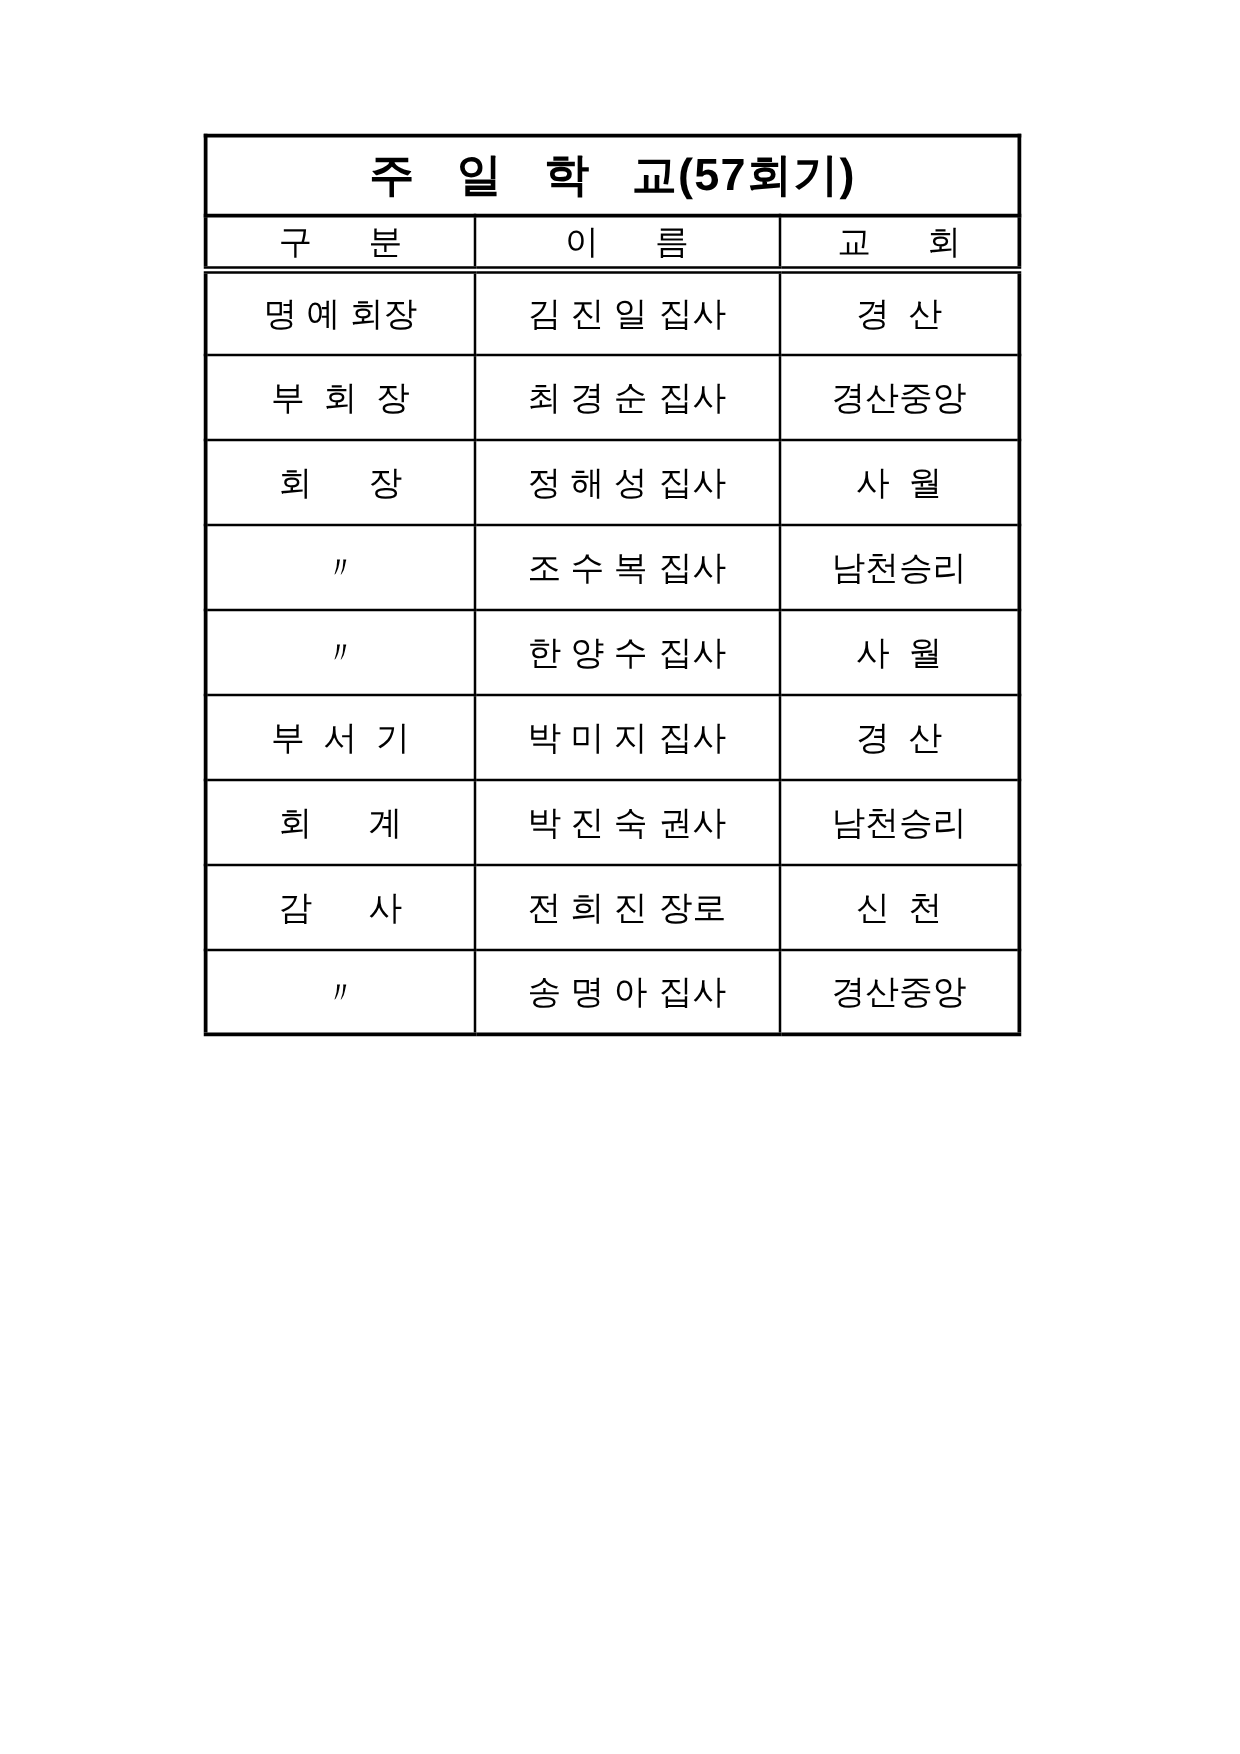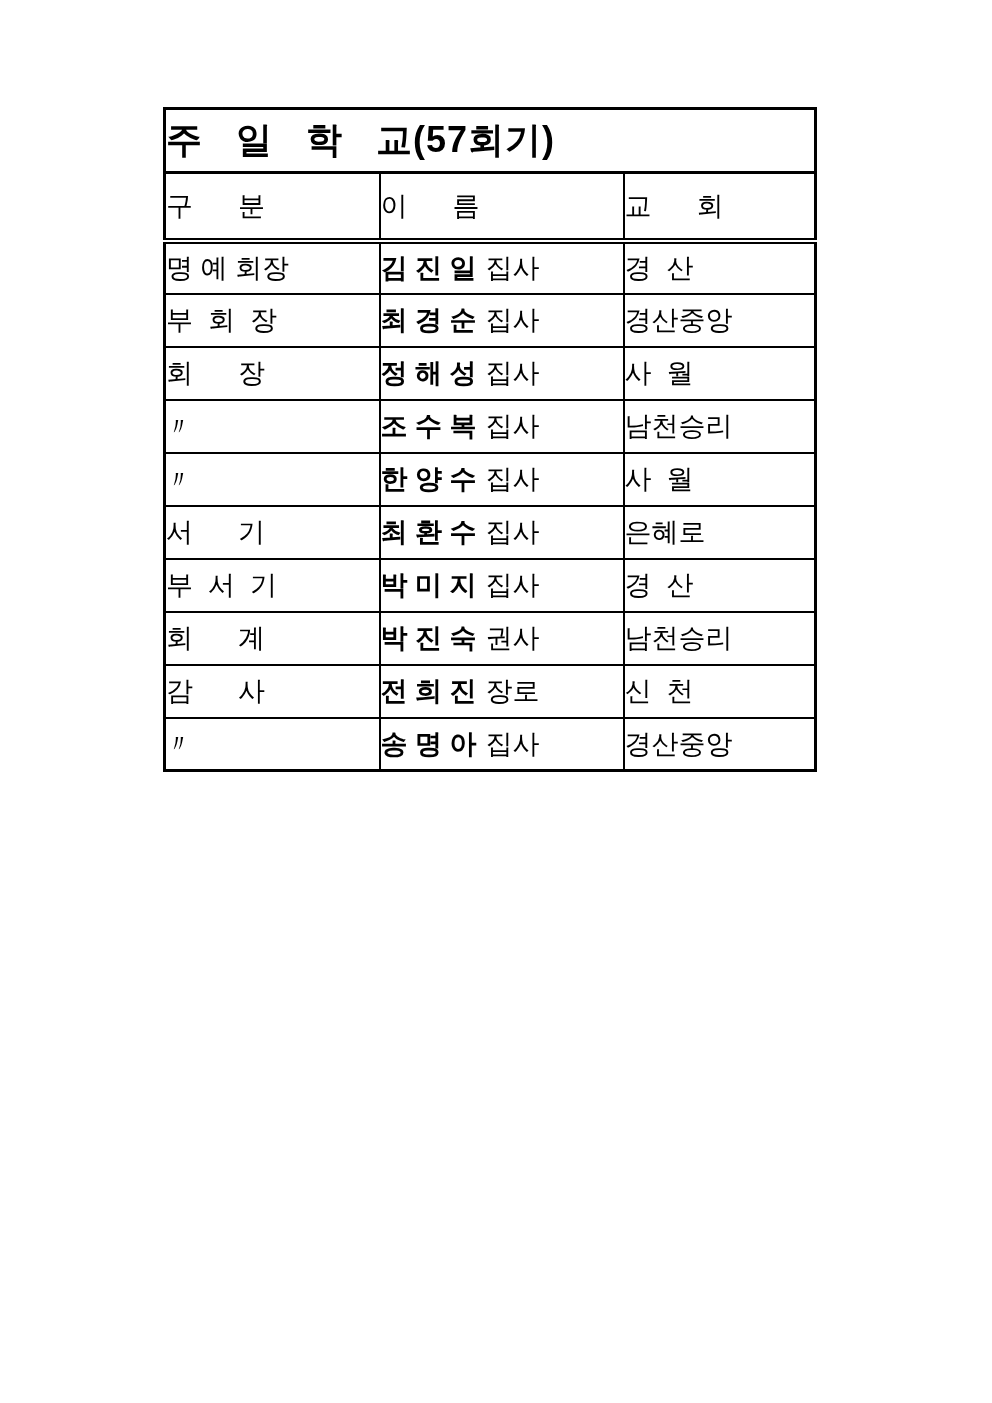--- a/index.html
+++ b/index.html
@@ -18,48 +18,49 @@
   table.doc {
     position: absolute;
     left: 163px;
     top: 107px;
     border-collapse: collapse;
     table-layout: fixed;
     border: 3px solid #000000;
   }
   table.doc td {
     border: 2px solid #000000;
+    text-align: center;
     vertical-align: middle;
     white-space: pre;
     overflow: hidden;
     padding: 0;
   }
   tr.title-row td {
     height: 64px;
     font-size: 36px;
     font-weight: bold;
     letter-spacing: 1px;
     border-top: 3px solid #000000;
     border-left: 3px solid #000000;
     border-right: 3px solid #000000;
     border-bottom: 3px solid #000000;
   }
   tr.header-row td {
-    height: 68px;
+    height: 43px;
     font-size: 27px;
     border-bottom: 6px double #000000;
   }
   tbody td {
-    height: 53px;
+    height: 68px;
     font-size: 27px;
   }
   tbody td.col-role.ditto {
     font-size: 25px;
   }
-  .nm { font-weight: bold; white-space: pre; }
+  .nm { font-weight: normal; white-space: pre; }
   .ttl { font-weight: normal; white-space: pre; margin-left: 9px; }
   td.outer-left  { border-left: 3px solid #000000; }
   td.outer-right { border-right: 3px solid #000000; }
   tbody tr:last-child td { border-bottom: 3px solid #000000; }
 </style>
 </head>
 <body>
 
 <table class="doc">
   <colgroup>
@@ -102,25 +103,20 @@
     <td class="col-church outer-right">남천승리</td>
   </tr>
 
   <tr>
     <td class="col-role outer-left ditto">〃</td>
     <td class="col-name"><span class="nm">한 양 수</span><span class="ttl">집사</span></td>
     <td class="col-church outer-right">사  월</td>
   </tr>
 
 
-  <tr>
-    <td class="col-role outer-left">서      기</td>
-    <td class="col-name"><span class="nm">최 환 수</span><span class="ttl">집사</span></td>
-    <td class="col-church outer-right">은혜로</td>
-  </tr>
 
   <tr>
     <td class="col-role outer-left">부  서  기</td>
     <td class="col-name"><span class="nm">박 미 지</span><span class="ttl">집사</span></td>
     <td class="col-church outer-right">경  산</td>
   </tr>
 
 
 
   <tr>

